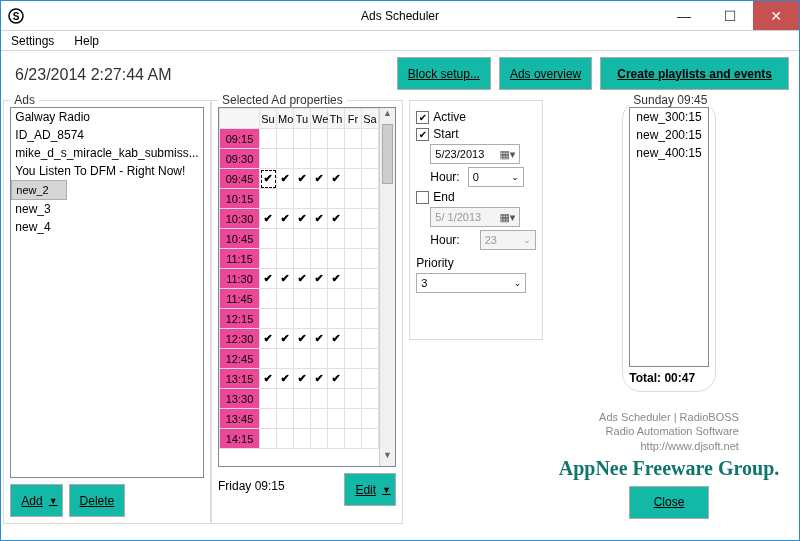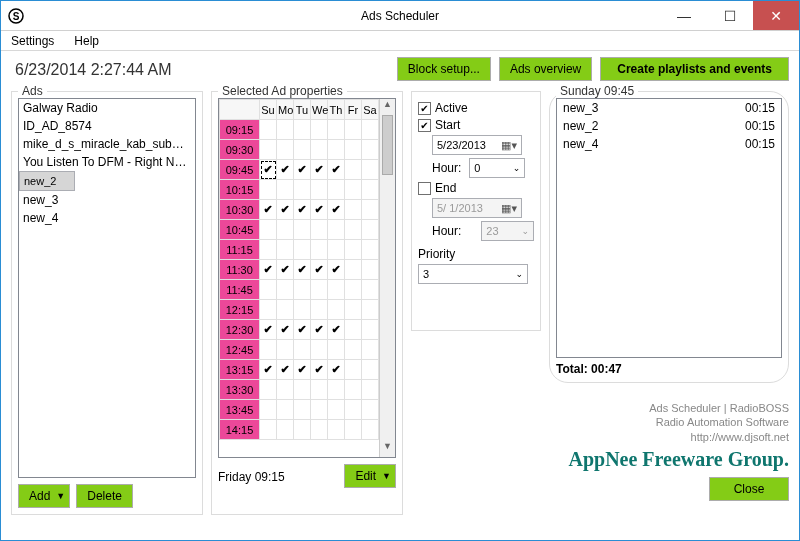--- a/index.html
+++ b/index.html
@@ -11,24 +11,24 @@
   .title-spacer { flex:1; }
   .win-btns { display:flex; height:100%; }
   .win-btn { width:46px; display:flex; align-items:center; justify-content:center; font-size:14px; color:#333; }
   .win-btn.close { background:#c75050; color:#fff; }
   .menubar { height:20px; display:flex; align-items:center; padding:0 6px; gap:12px; font-size:12px; border-bottom:1px solid #d8d8d8;}
   .menubar span { padding:2px 4px; }
   .content { padding:6px 10px 10px 10px; display:flex; flex-direction:column; gap:4px; }
   .toprow { display:flex; align-items:center; }
   .datetime { font-size:16px; color:#333; padding:4px 4px 2px 4px; flex:1; }
   .tbtns { display:flex; gap:8px; }
-  .btn { background:#84cc16; border:1px solid #acacac; padding:4px 10px; font-size:12px; border-radius:0; height:24px; display:flex; align-items:center; justify-content:center; cursor:default; }
+  .btn { background:#14b8a6; border:1px solid #acacac; padding:4px 10px; font-size:12px; border-radius:0; height:33px; display:flex; align-items:center; justify-content:center; cursor:default;text-decoration:underline; }
   .btn.big { font-weight:bold; padding:4px 16px; }
   .body { display:flex; gap:8px; height:430px;}
-  .col { display:flex; flex-direction:column; }
+  .col { display:flex; flex-direction:column;align-items:center; }
   .col.ads { width:192px; }
   .col.sched { width:192px; }
   .col.props { width:130px; }
   .col.right { flex:1; }
   .group { border:1px solid #dcdcdc; padding:6px 6px 6px 6px; position:relative; margin-top:6px; }
   .group > .legend { position:absolute; top:-8px; left:6px; background:#fff; padding:0 4px; font-size:12px; color:#333;}
   .list { border:1px solid #828790; background:#fff; overflow:hidden; flex:1; }
   .list .row { padding:2px 4px; white-space:nowrap; overflow:hidden; text-overflow:ellipsis;}
   .list .row.sel { background:#d6d6d6; }
   .sched-table { border:1px solid #828790; background:#fff; font-size:11px; position:relative; }

